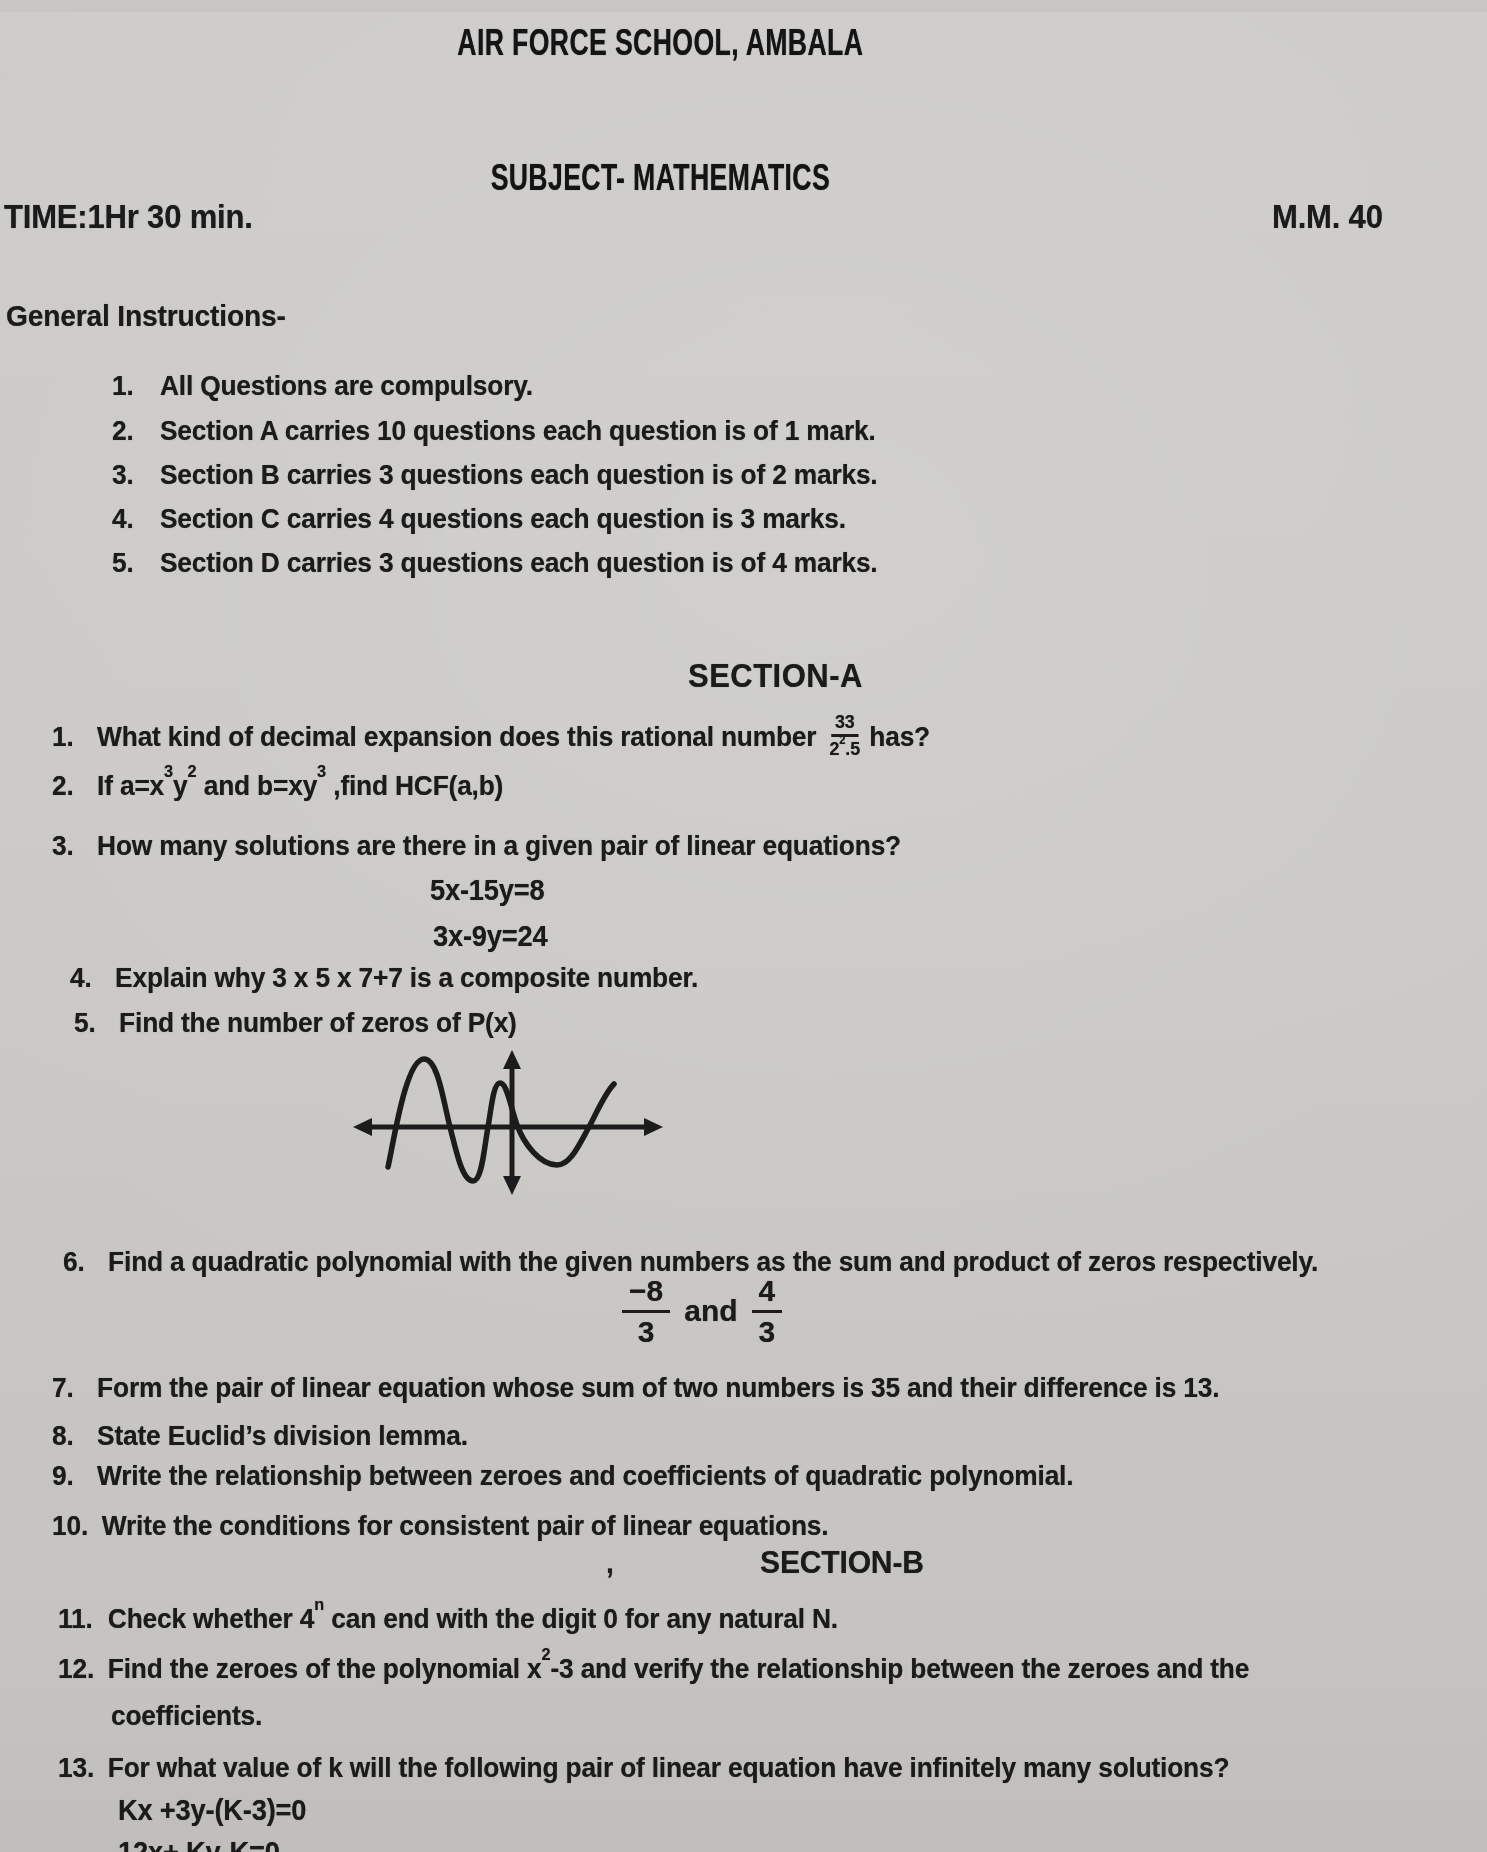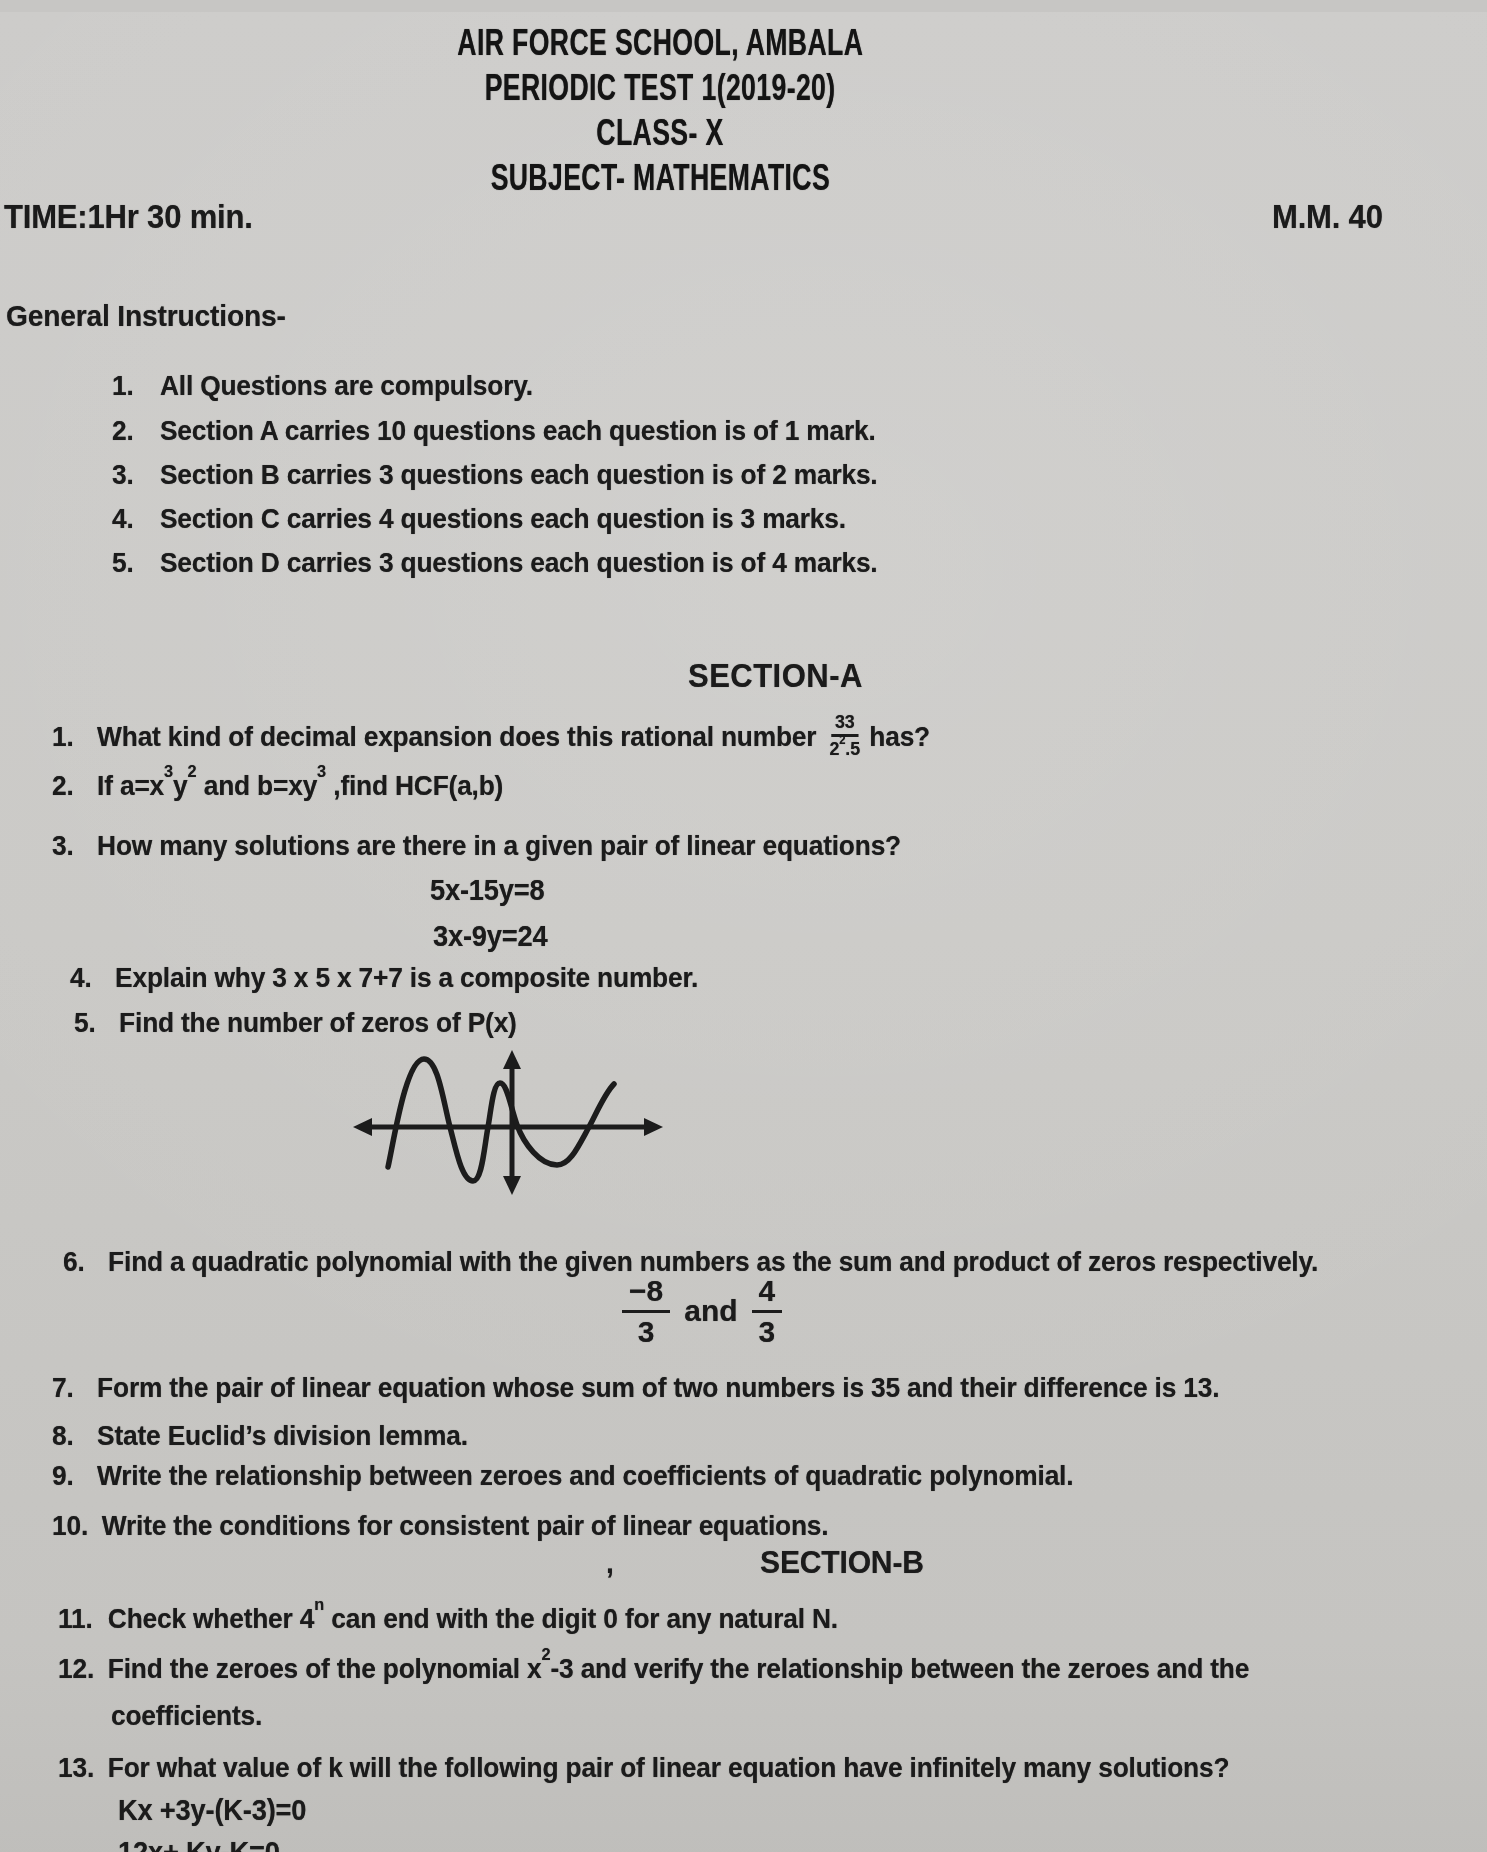--- a/index.html
+++ b/index.html
@@ -55,22 +55,20 @@
   .graph{position:absolute;}
   .graph path,.graph line{stroke:#1c1c1c;fill:none;}
   .graph polygon{fill:#1c1c1c;stroke:none;}
 </style>
 </head>
 <body>
 
 <div class="page">
 
   <div class="hwrap" style="top:10px"><span class="hspan">AIR FORCE SCHOOL, AMBALA</span></div>
-  <div class="hwrap" style="top:55px"><span class="hspan">PERIODIC TEST 1(2019-20)</span></div>
-  <div class="hwrap" style="top:100px"><span class="hspan">CLASS- X</span></div>
   <div class="hwrap" style="top:145px"><span class="hspan">SUBJECT- MATHEMATICS</span></div>
 
   <div class="line" style="left:4px;top:186px;font-size:33px">TIME:1Hr 30 min.</div>
   <div class="line" style="left:1272px;top:186px;font-size:33px">M.M. 40</div>
 
   <div class="line" style="left:6px;top:287px;font-size:30px">General Instructions-</div>
 
   <div class="line" style="left:112px;top:358px"><span class="inum">1.</span><span>All Questions are compulsory.</span></div>
   <div class="line" style="left:112px;top:403px"><span class="inum">2.</span><span>Section A carries 10 questions each question is of 1 mark.</span></div>
   <div class="line" style="left:112px;top:447px"><span class="inum">3.</span><span>Section B carries 3 questions each question is of 2 marks.</span></div>

